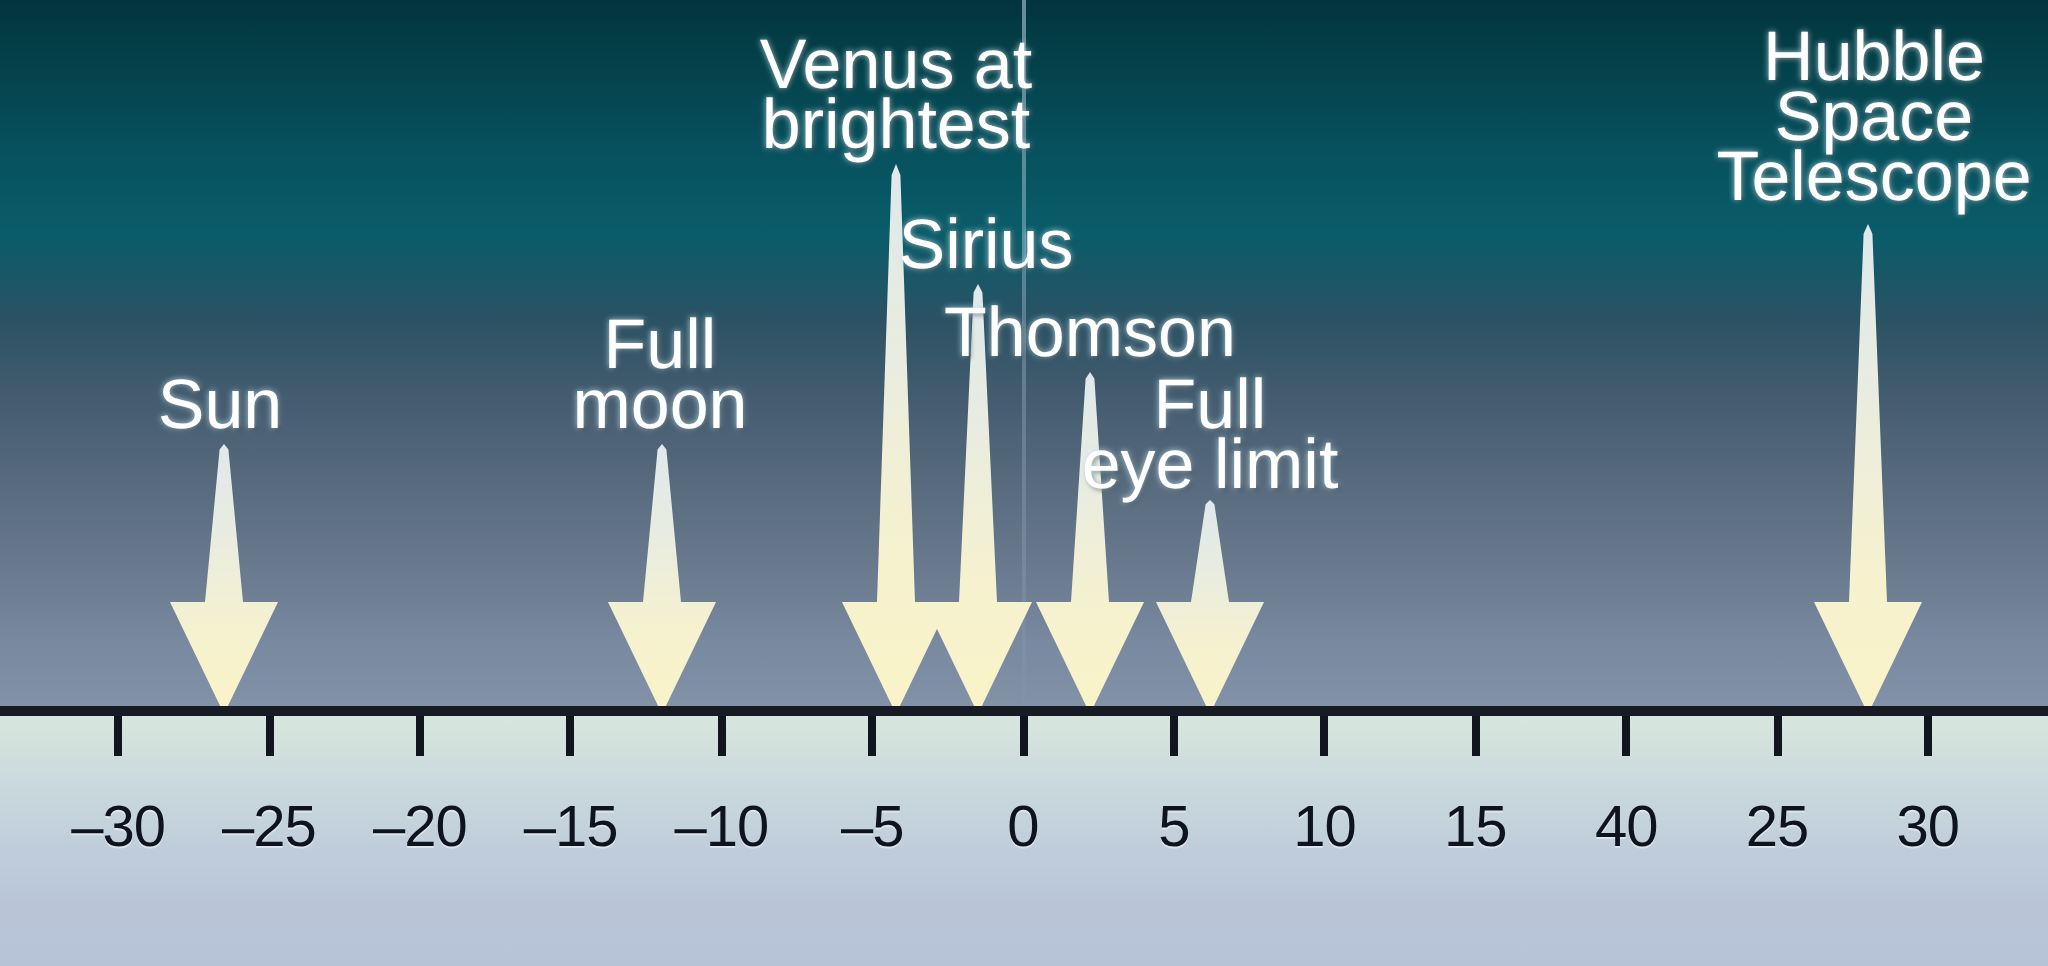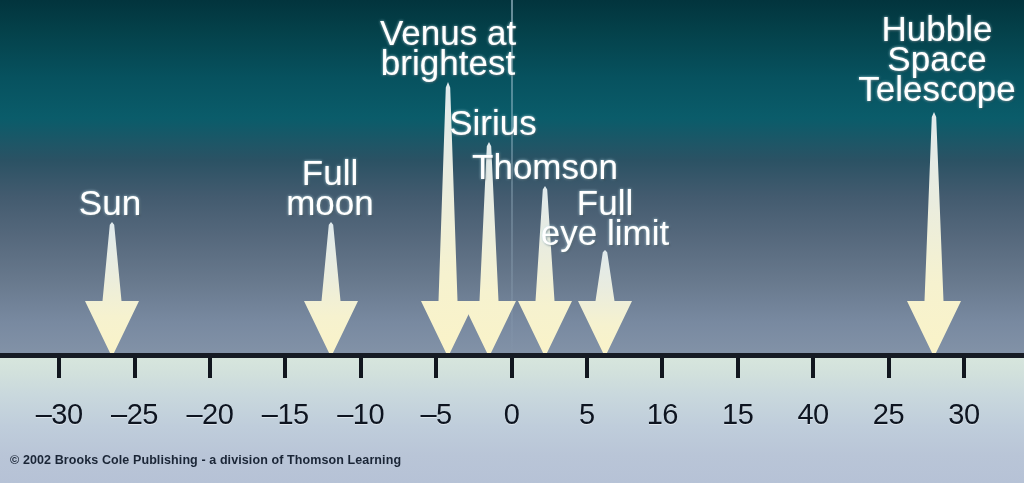--- a/index.html
+++ b/index.html
@@ -223,26 +223,25 @@
       <div class="tick-label" style="left: 285.3px;">–15</div>
       <div class="tick" style="left: 360.7px;"></div>
       <div class="tick-label" style="left: 360.7px;">–10</div>
       <div class="tick" style="left: 436.1px;"></div>
       <div class="tick-label" style="left: 436.1px;">–5</div>
       <div class="tick" style="left: 511.5px;"></div>
       <div class="tick-label" style="left: 511.5px;">0</div>
       <div class="tick" style="left: 586.9px;"></div>
       <div class="tick-label" style="left: 586.9px;">5</div>
       <div class="tick" style="left: 662.3px;"></div>
-      <div class="tick-label" style="left: 662.3px;">16</div>
+      <div class="tick-label" style="left: 662.3px;">10</div>
       <div class="tick" style="left: 737.7px;"></div>
       <div class="tick-label" style="left: 737.7px;">15</div>
       <div class="tick" style="left: 813.1px;"></div>
       <div class="tick-label" style="left: 813.1px;">40</div>
       <div class="tick" style="left: 888.5px;"></div>
       <div class="tick-label" style="left: 888.5px;">25</div>
       <div class="tick" style="left: 963.9px;"></div>
       <div class="tick-label" style="left: 963.9px;">30</div>
     </div>
 
 
-  <div id="copyright">© 2002 Brooks Cole Publishing - a division of Thomson Learning</div>
 </div>
 
 </body></html>

